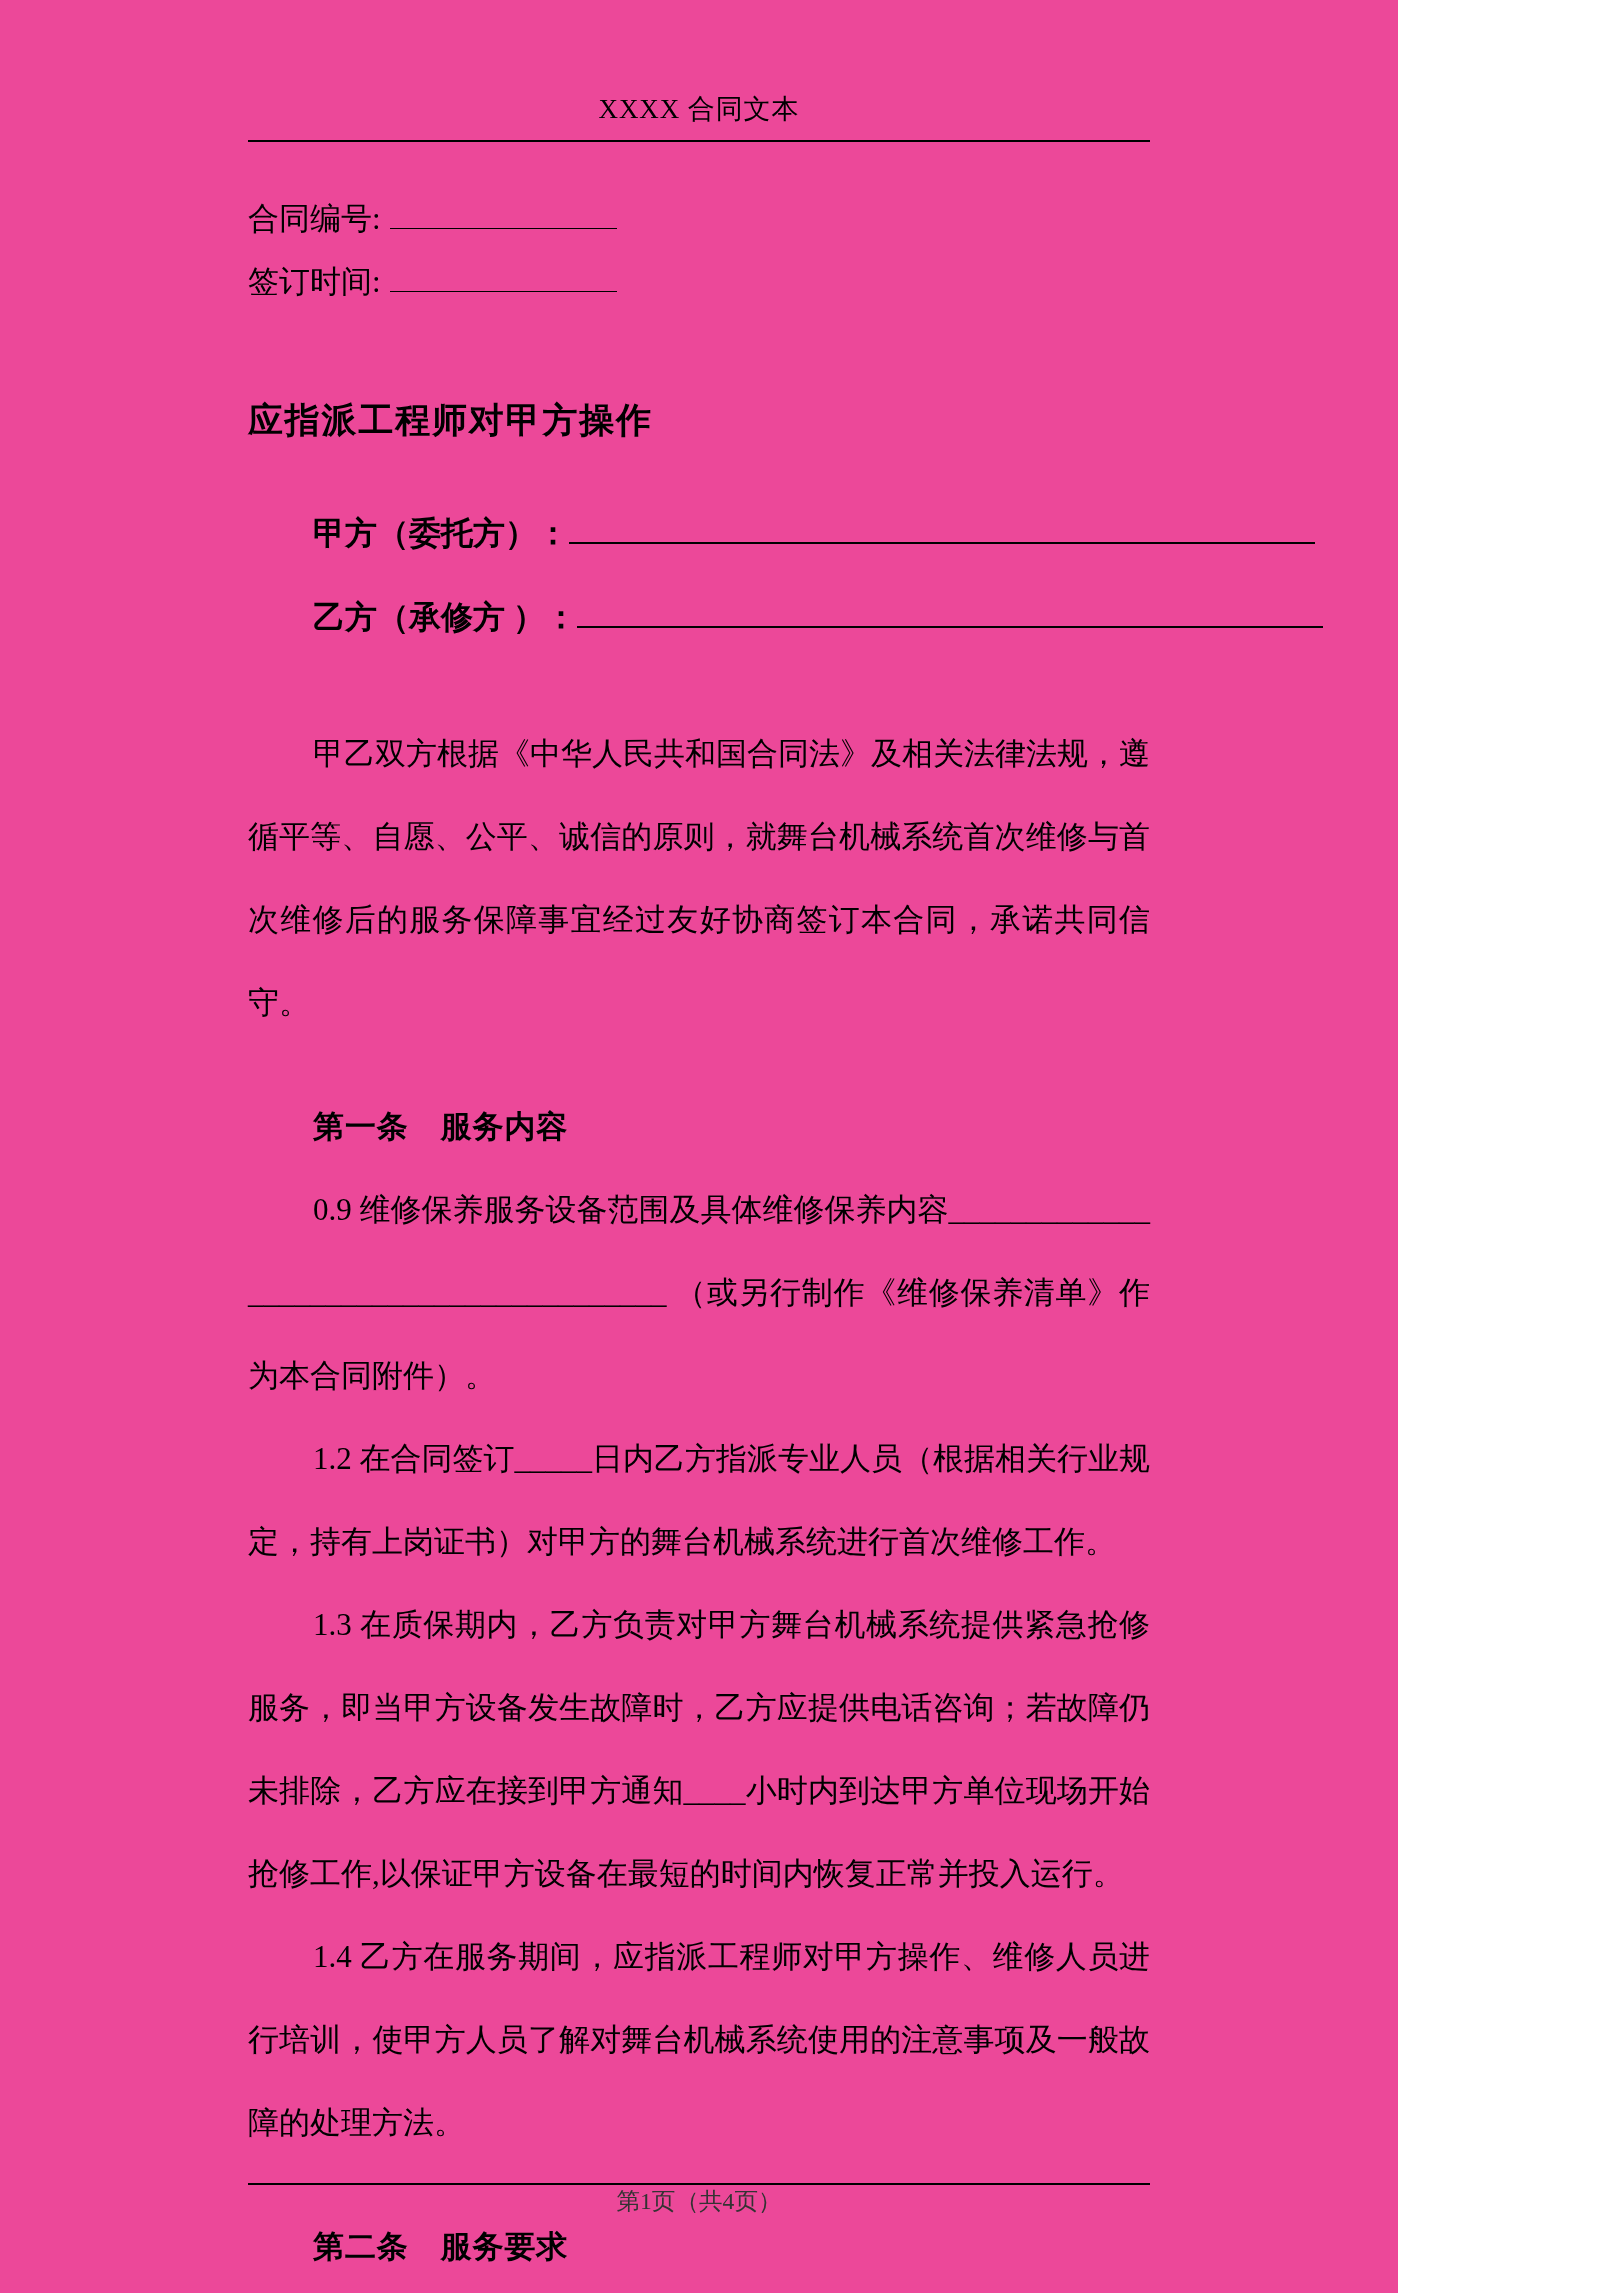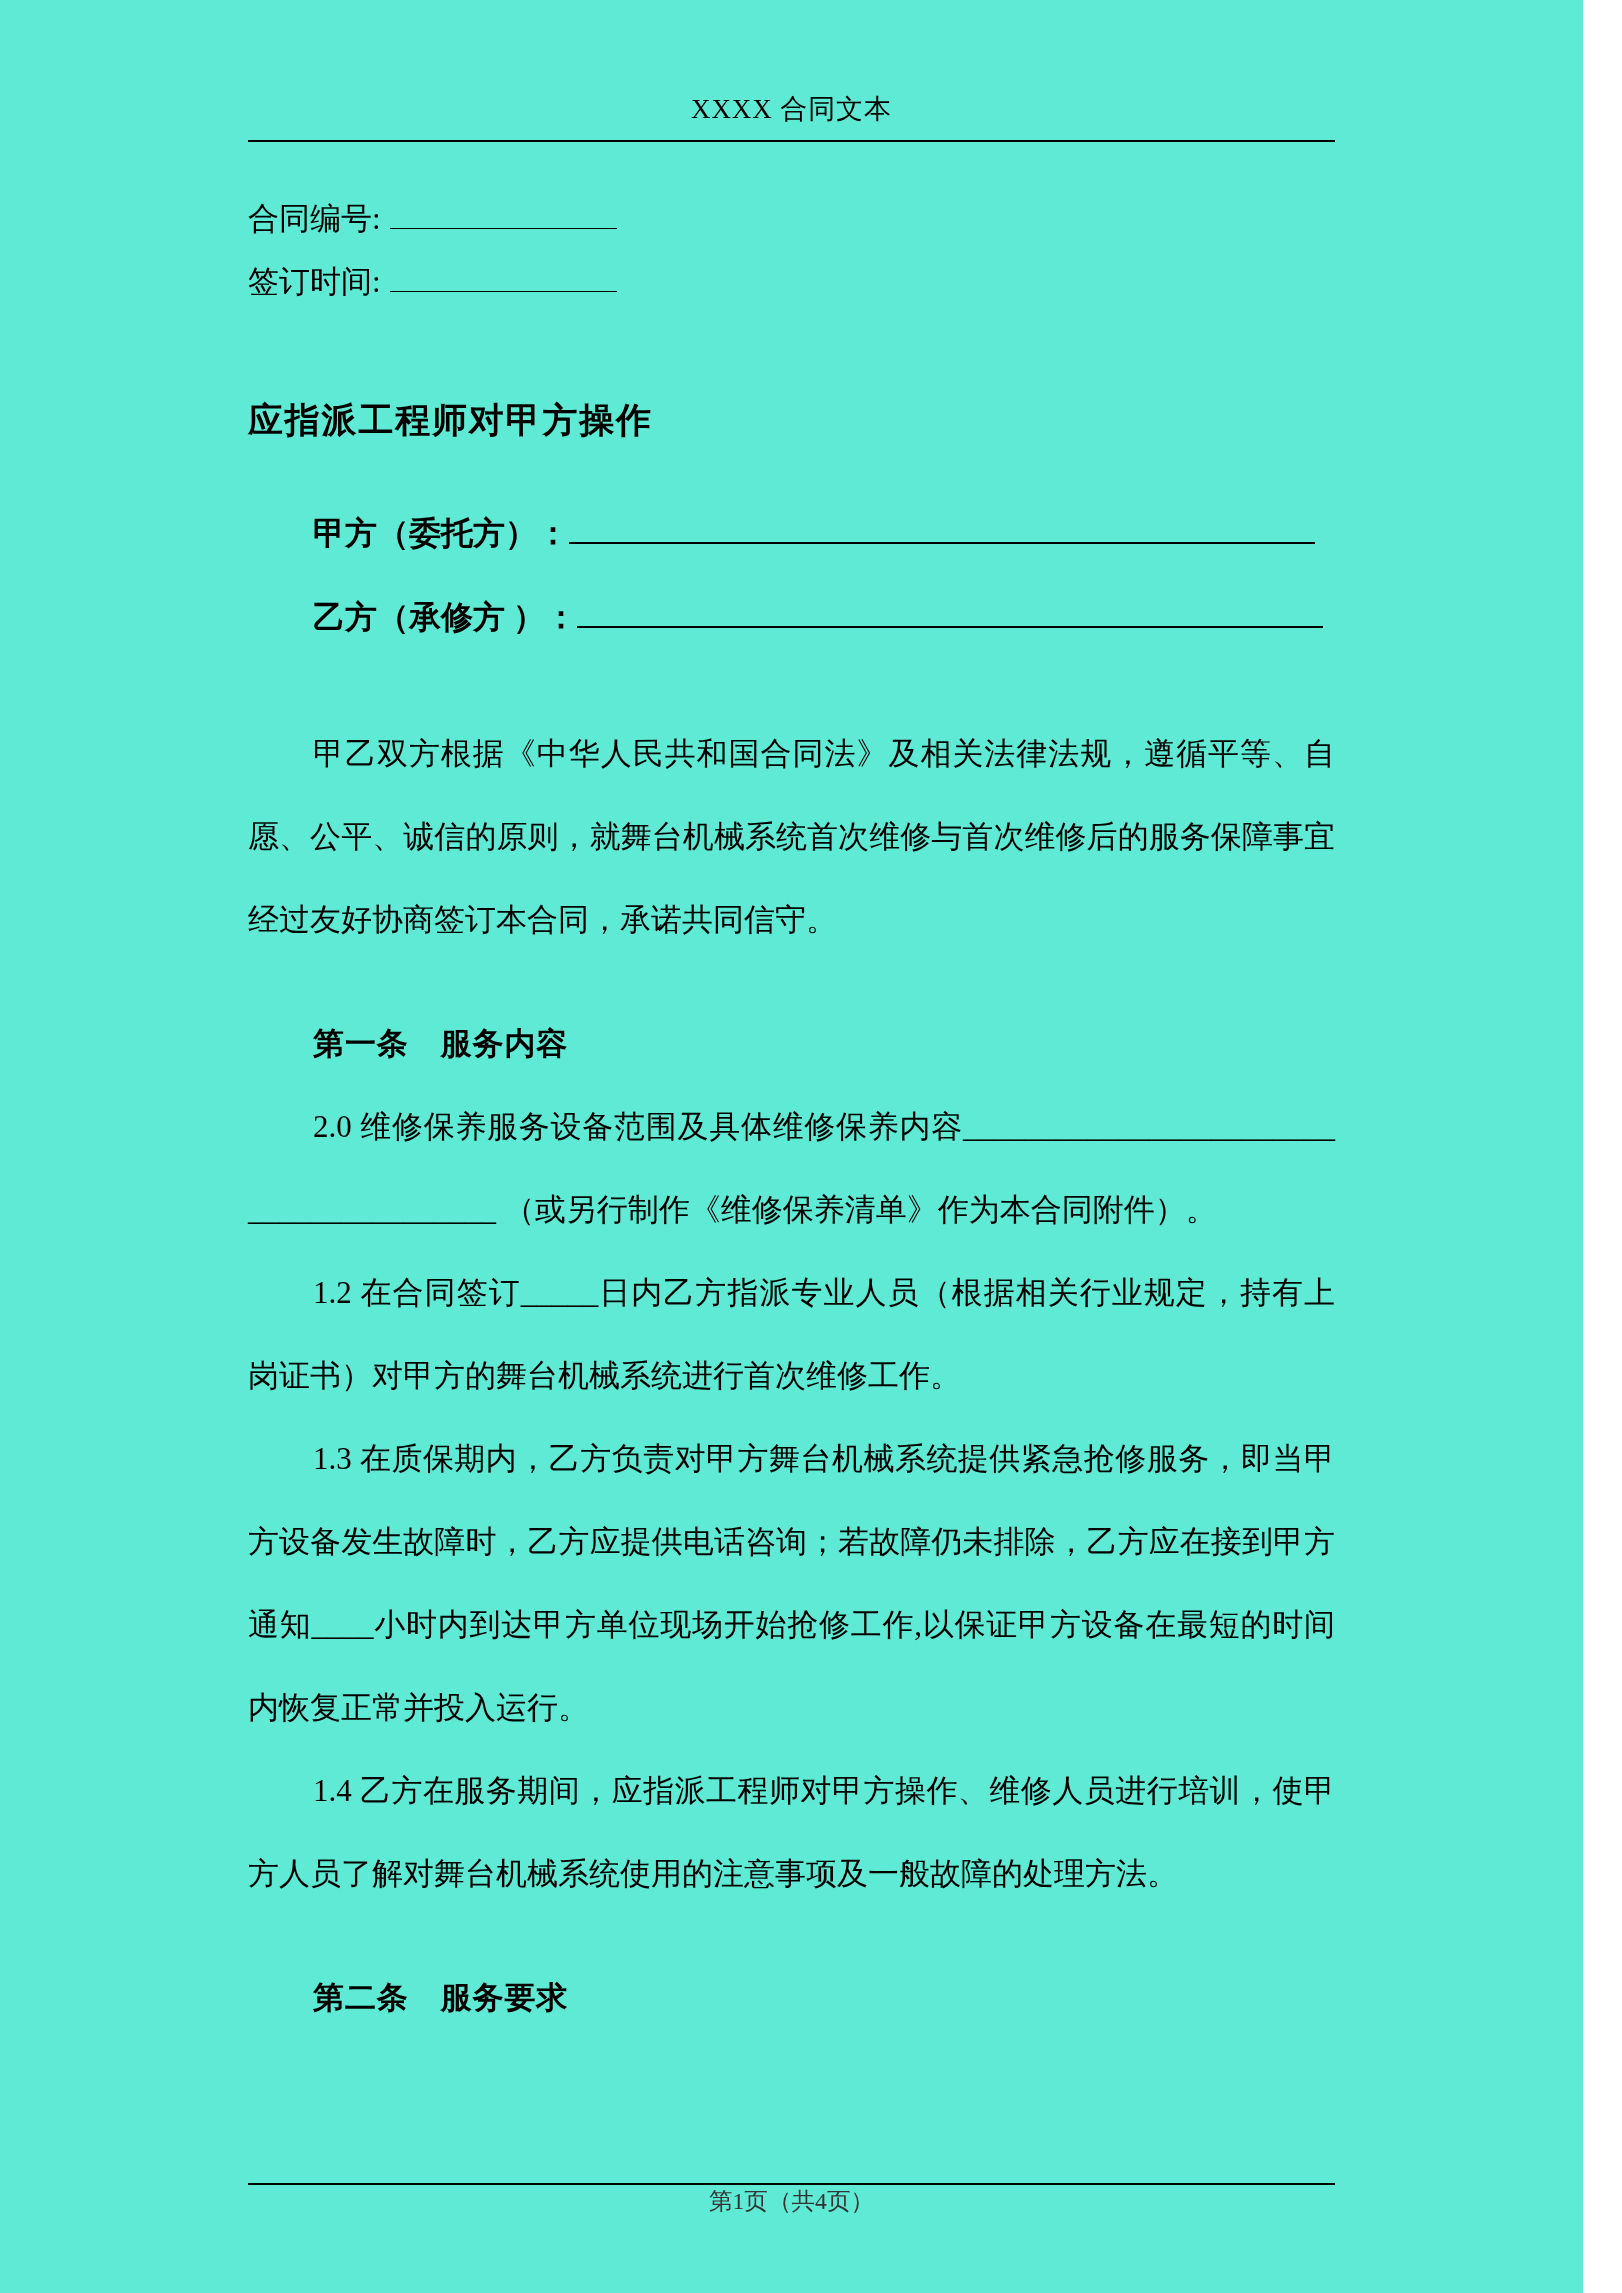--- a/index.html
+++ b/index.html
@@ -1,21 +1,21 @@
 <!DOCTYPE html>
 <html style="font-size:14.5px"><head>
 <meta charset="utf-8">
 <style>
   * { margin: 0; padding: 0; box-sizing: border-box; }
   html, body { background: #ffffff; }
   .page {
     position: relative;
-    width: 1583px;
+    width: 1398px;
     height: 2294px;
-    background: #5eead4;
+    background: #ec4899;
     color: #000000;
     font-family: "Liberation Serif", "DejaVu Serif", serif;
     overflow: hidden;
   }
   .header {
     margin: 91px 248px 0 248px;
     text-align: center;
     font-size: 27px;
     letter-spacing: 0.9px;
     padding-bottom: 12.7px;
@@ -102,21 +102,21 @@
     </div>
     <div class="party-row">
       <span>乙方（承修方 ）：</span><span class="blank party-blank"></span>
     </div>
   </div>
 
   <p class="para preamble">甲乙双方根据《中华人民共和国合同法》及相关法律法规，遵循平等、自愿、公平、诚信的原则，就舞台机械系统首次维修与首次维修后的服务保障事宜经过友好协商签订本合同，承诺共同信守。</p>
 
   <h2 class="section-heading">第一条　服务内容</h2>
 
-  <p class="para">2.0 维修保养服务设备范围及具体维修保养内容________________________________________ （或另行制作《维修保养清单》作为本合同附件）。</p>
+  <p class="para">0.9 维修保养服务设备范围及具体维修保养内容________________________________________ （或另行制作《维修保养清单》作为本合同附件）。</p>
   <p class="para">1.2 在合同签订_____日内乙方指派专业人员（根据相关行业规定，持有上岗证书）对甲方的舞台机械系统进行首次维修工作。</p>
   <p class="para">1.3 在质保期内，乙方负责对甲方舞台机械系统提供紧急抢修服务，即当甲方设备发生故障时，乙方应提供电话咨询；若故障仍未排除，乙方应在接到甲方通知____小时内到达甲方单位现场开始抢修工作,以保证甲方设备在最短的时间内恢复正常并投入运行。</p>
   <p class="para">1.4 乙方在服务期间，应指派工程师对甲方操作、维修人员进行培训，使甲方人员了解对舞台机械系统使用的注意事项及一般故障的处理方法。</p>
 
   <h2 class="section-heading">第二条　服务要求</h2>
 
   <div class="footer">
     <span>第1页（共4页）</span>
   </div>
 

